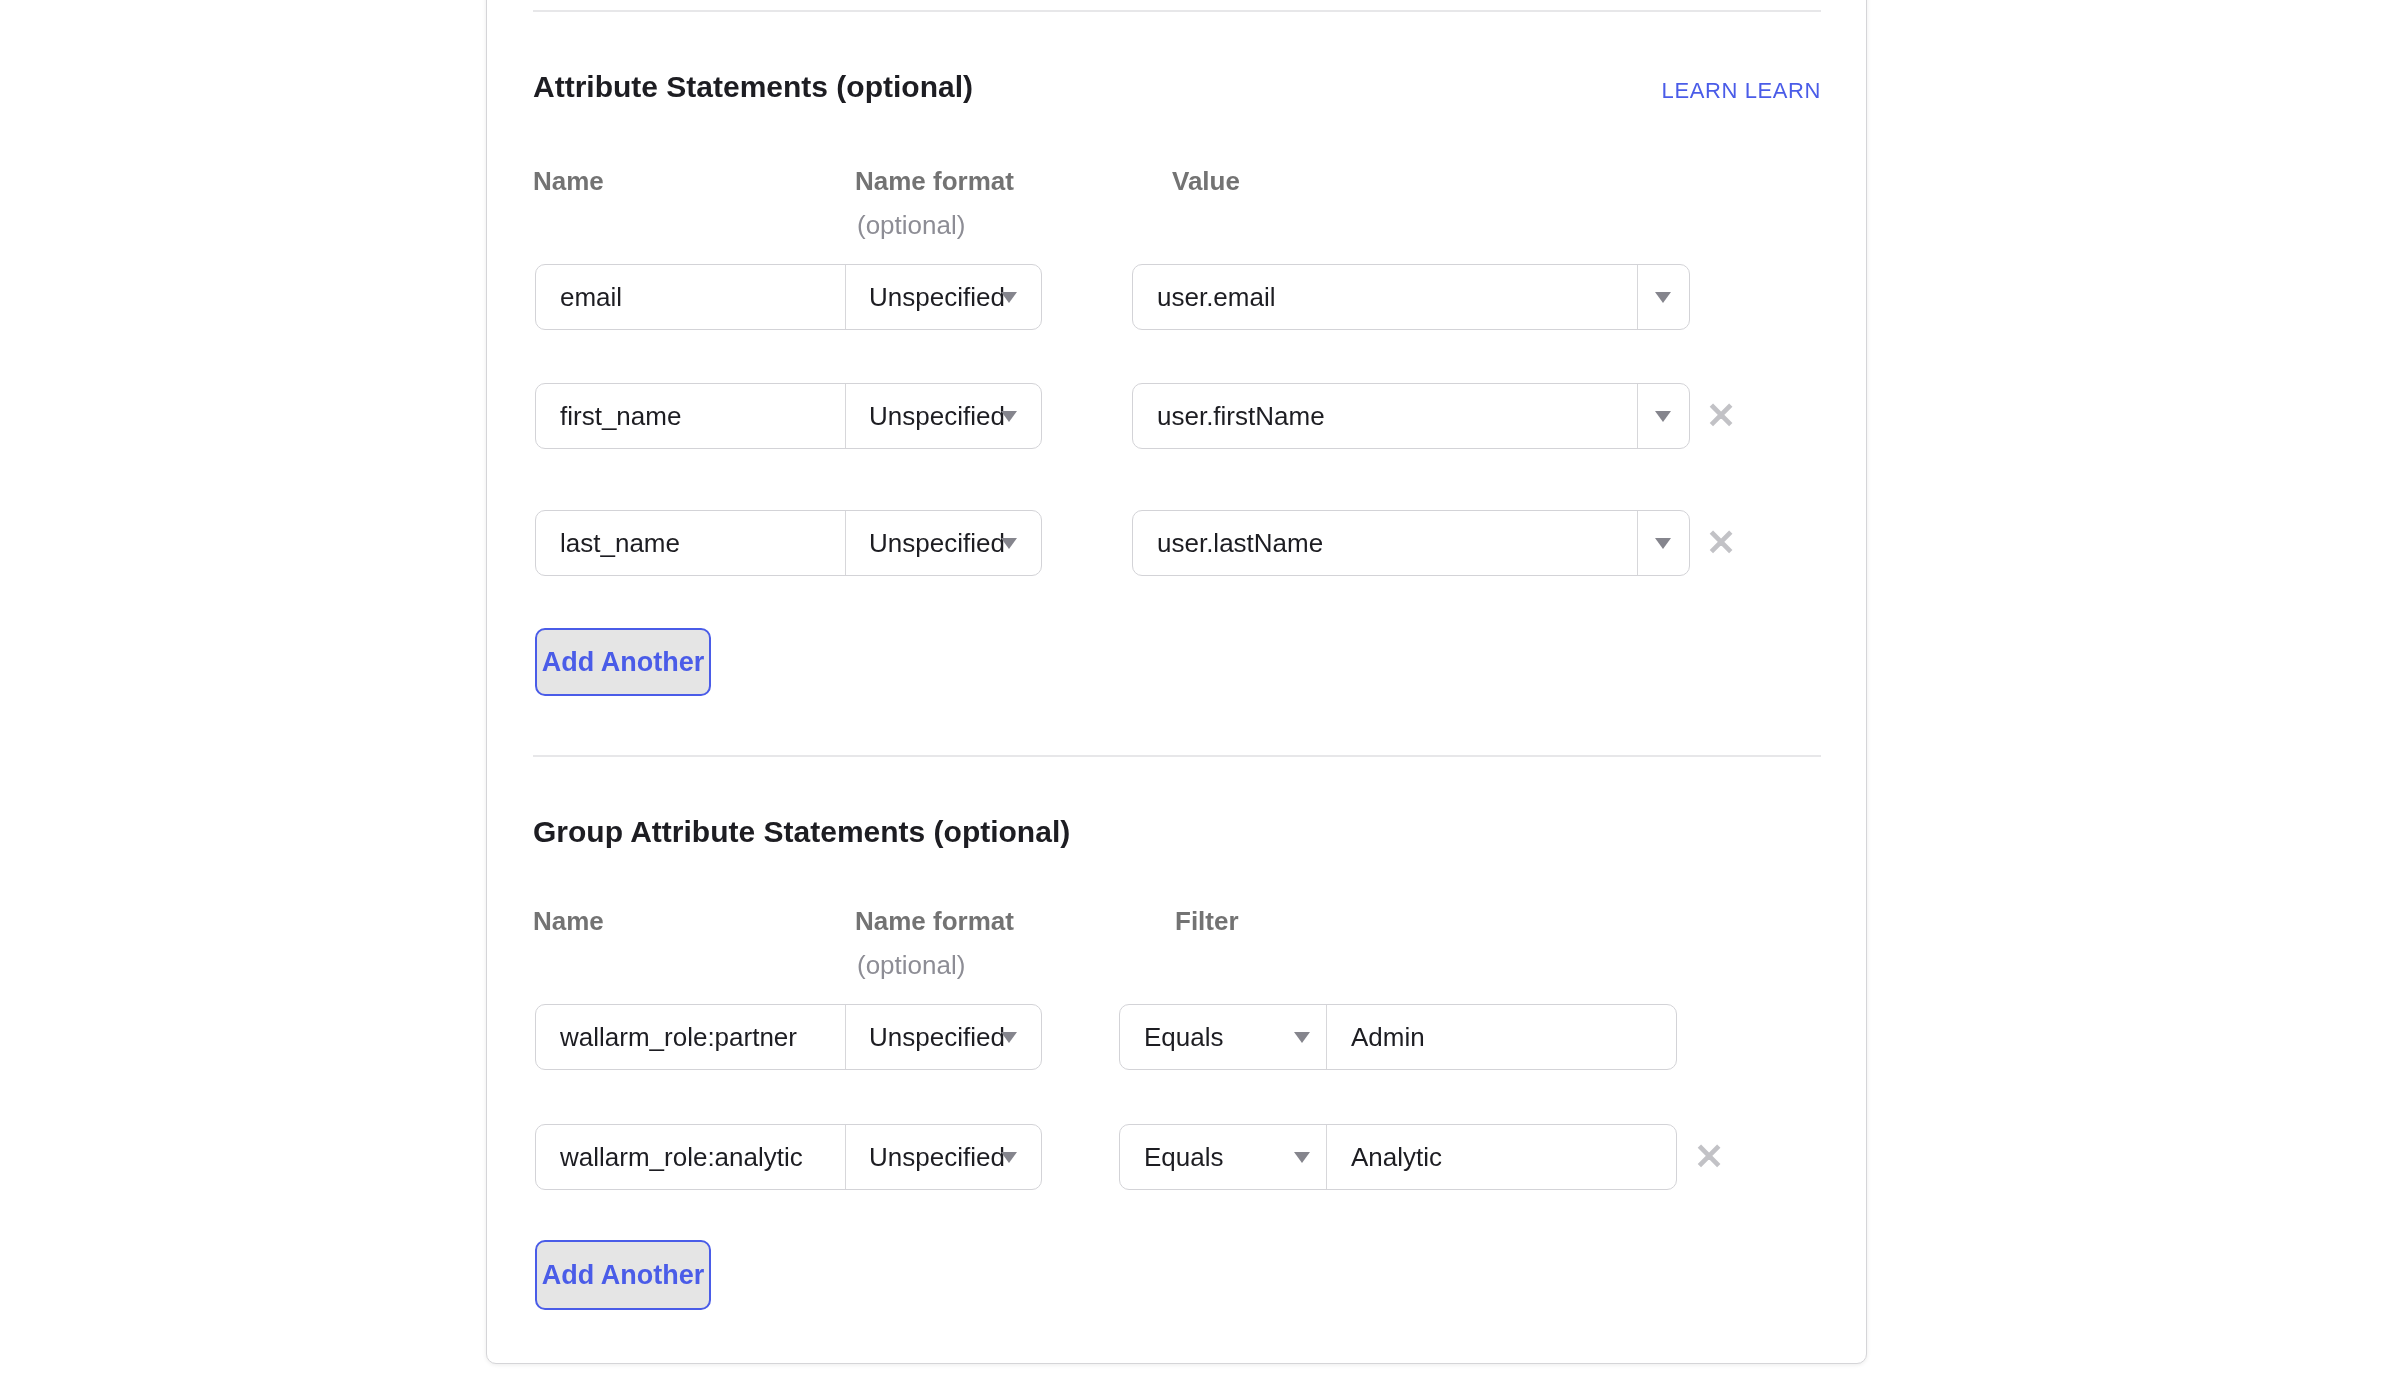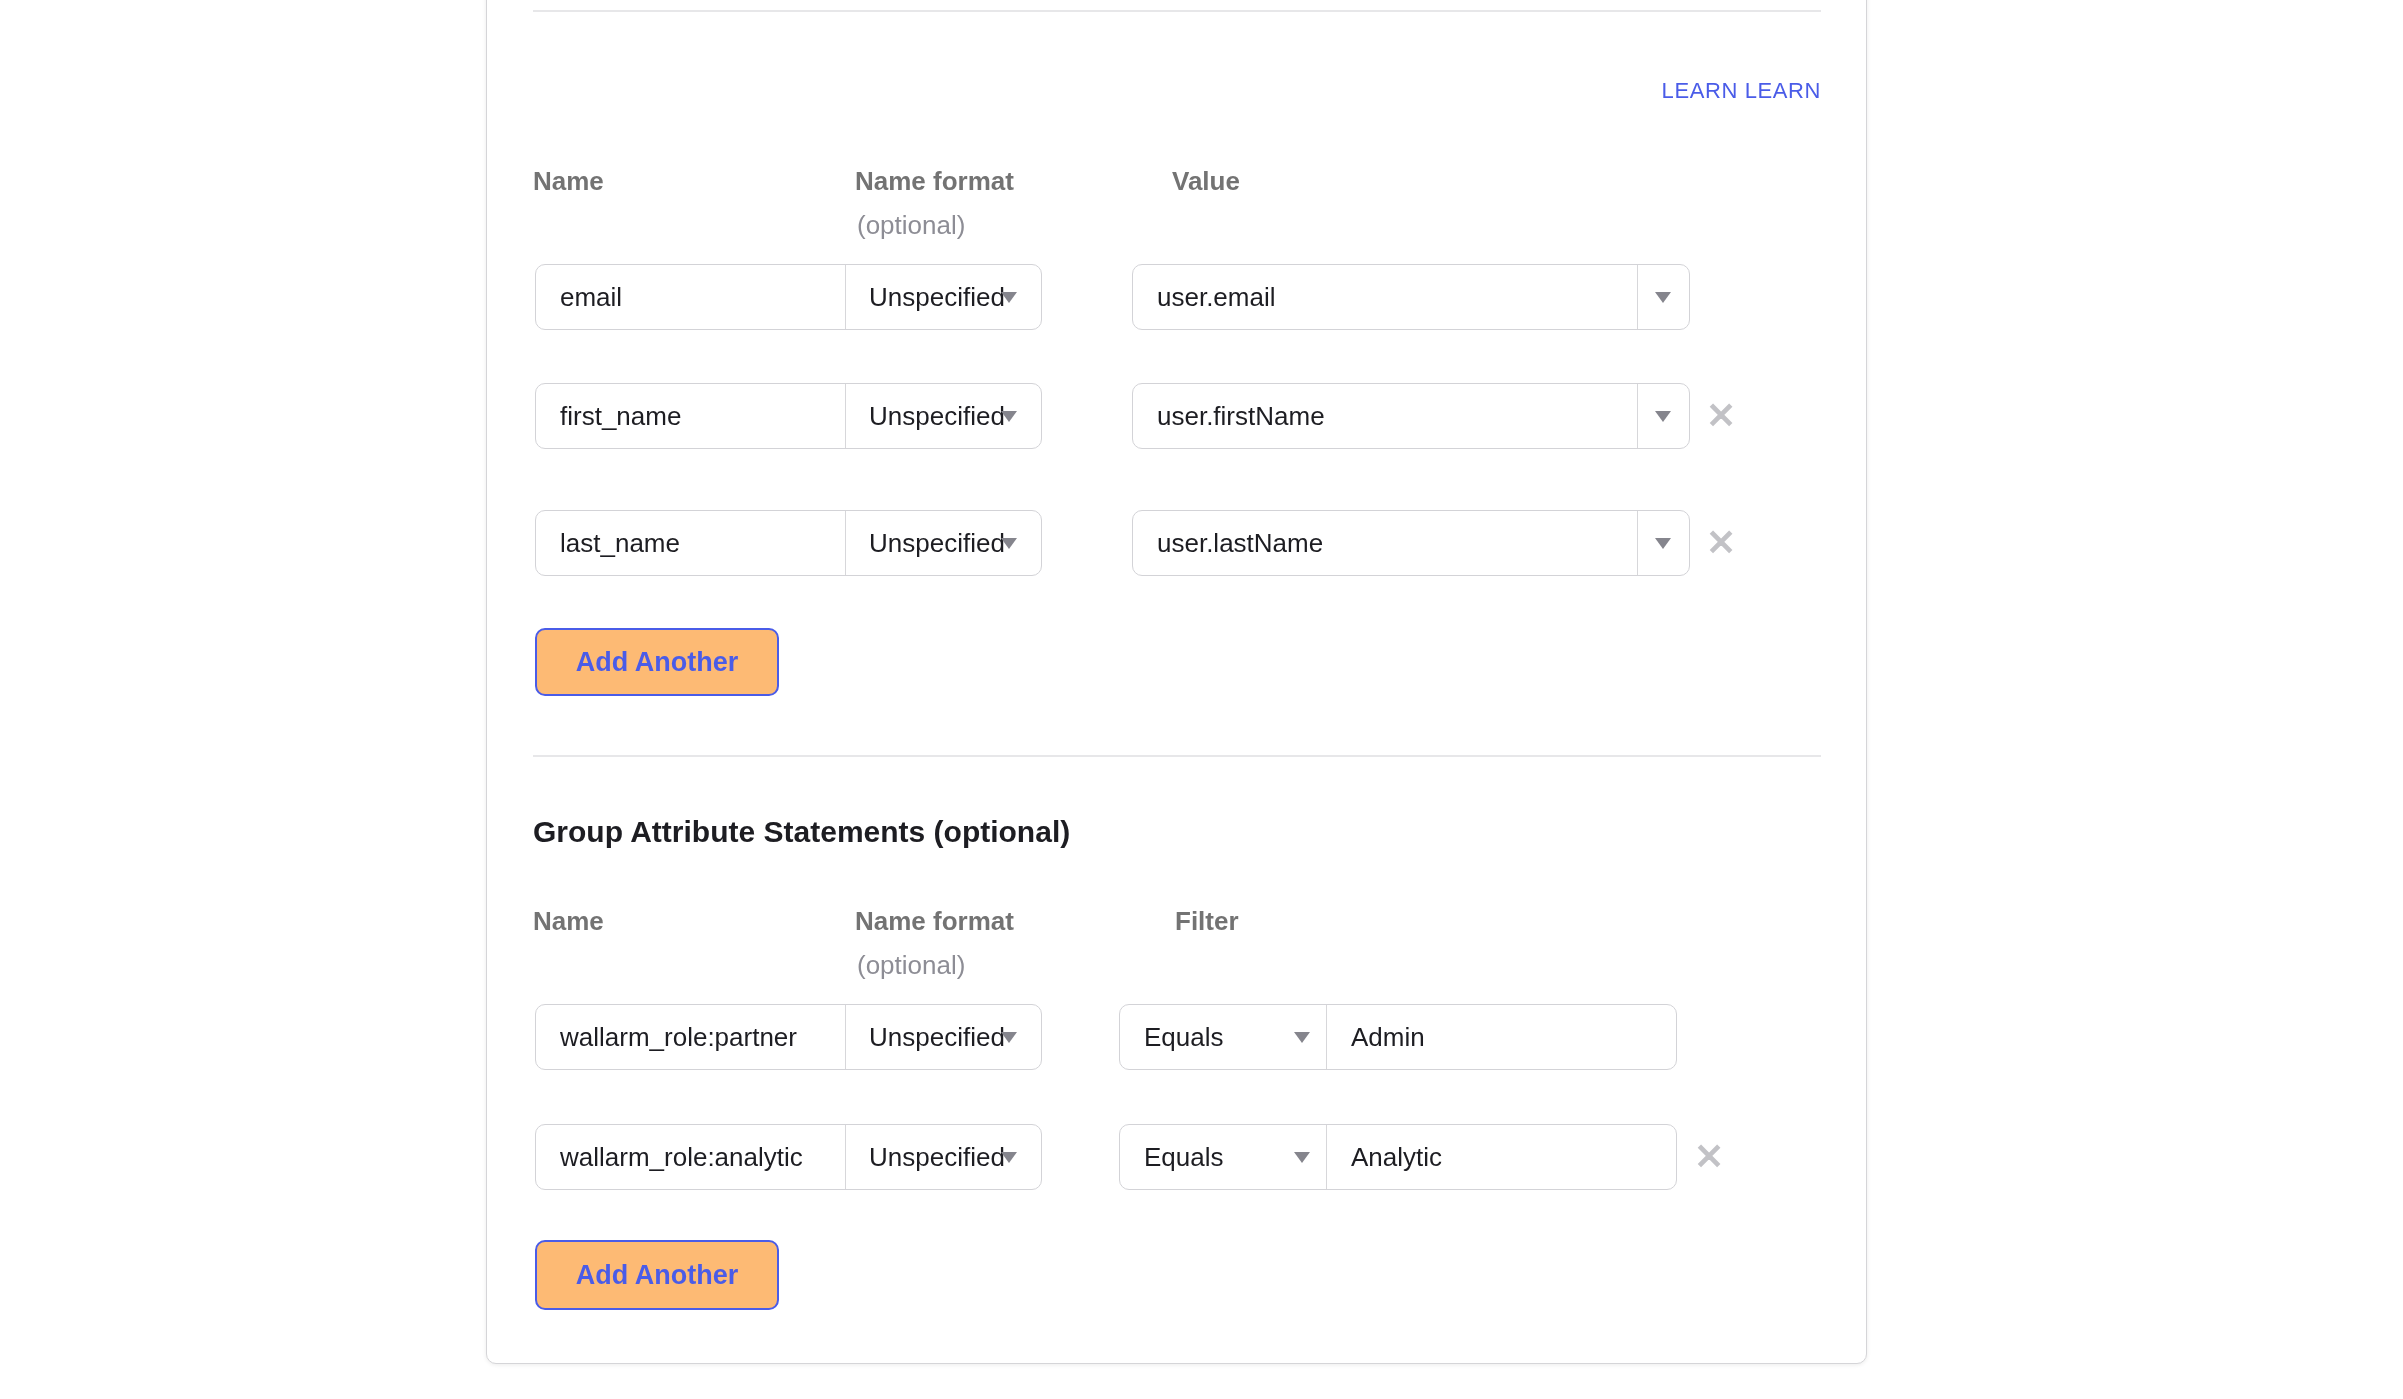--- a/index.html
+++ b/index.html
@@ -44,33 +44,34 @@
                padding-left:24px;}
   .fgroup .sel .caret{right:16px;}
   .fgroup input{flex:1;min-width:0;border:none;outline:none;background:transparent;
                 font-family:"Liberation Sans",sans-serif;font-size:26px;color:#1d1d22;
                 padding:0 10px 0 24px;border-radius:0 10px 10px 0;box-sizing:border-box;}
   .xbtn{position:absolute;width:46px;height:66px;display:flex;align-items:center;
         justify-content:center;color:#c2c2c6;font-size:36px;font-weight:700;cursor:pointer;
         user-select:none;}
   .x1{left:1698px;}
   .x2{left:1686px;}
-  .add-btn{position:absolute;left:535px;width:244px;height:68px;background:#fdba74;
+  .add-btn{position:absolute;left:535px;width:176px;height:68px;background:#e5e5e5;
            border:2px solid #4a5ce8;border-radius:10px;color:#4a5ce8;font-size:27px;
            font-weight:700;display:flex;align-items:center;justify-content:center;
            cursor:pointer;box-sizing:border-box;font-family:"Liberation Sans",sans-serif;}
 </style>
 </head>
 <body>
 
 <div class="stage">
   <div class="card"></div>
 
   <div class="hr hr1"></div>
 
+  <div class="section-title t1">Attribute Statements (optional)</div>
   <a class="learn-more">LEARN LEARN</a>
 
   <div class="col-h" style="left:533px;top:166px;">Name</div>
   <div class="col-h" style="left:855px;top:166px;">Name format</div>
   <div class="col-note" style="left:857px;top:210px;">(optional)</div>
   <div class="col-h" style="left:1172px;top:166px;">Value</div>
 
   <div class="ngroup" style="top:264px;">
     <input value="email" style="">
     <div class="sel">

